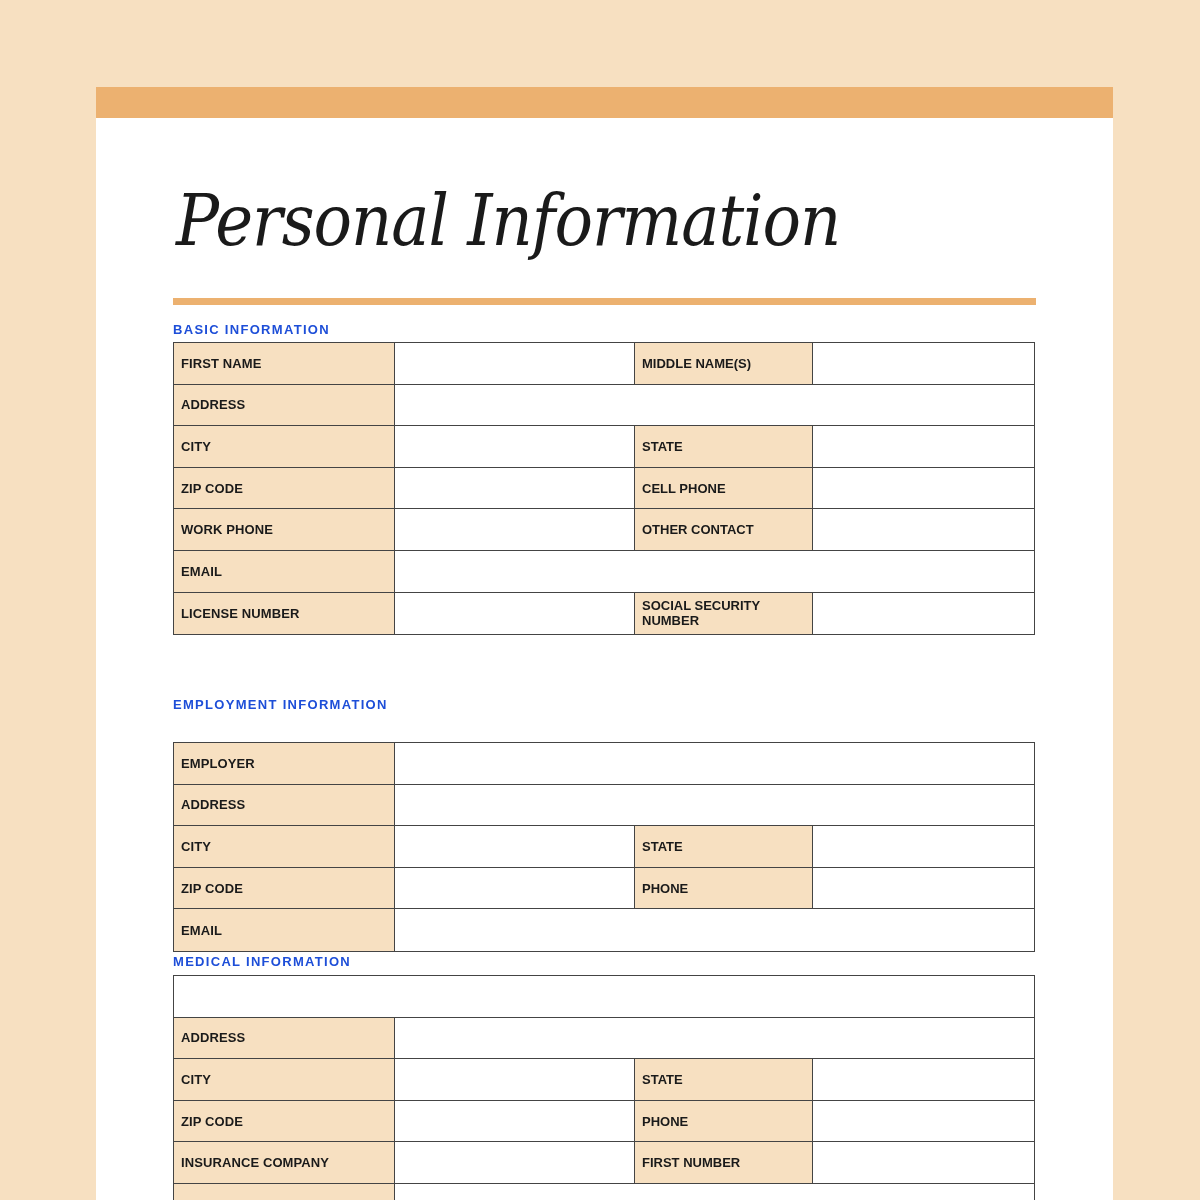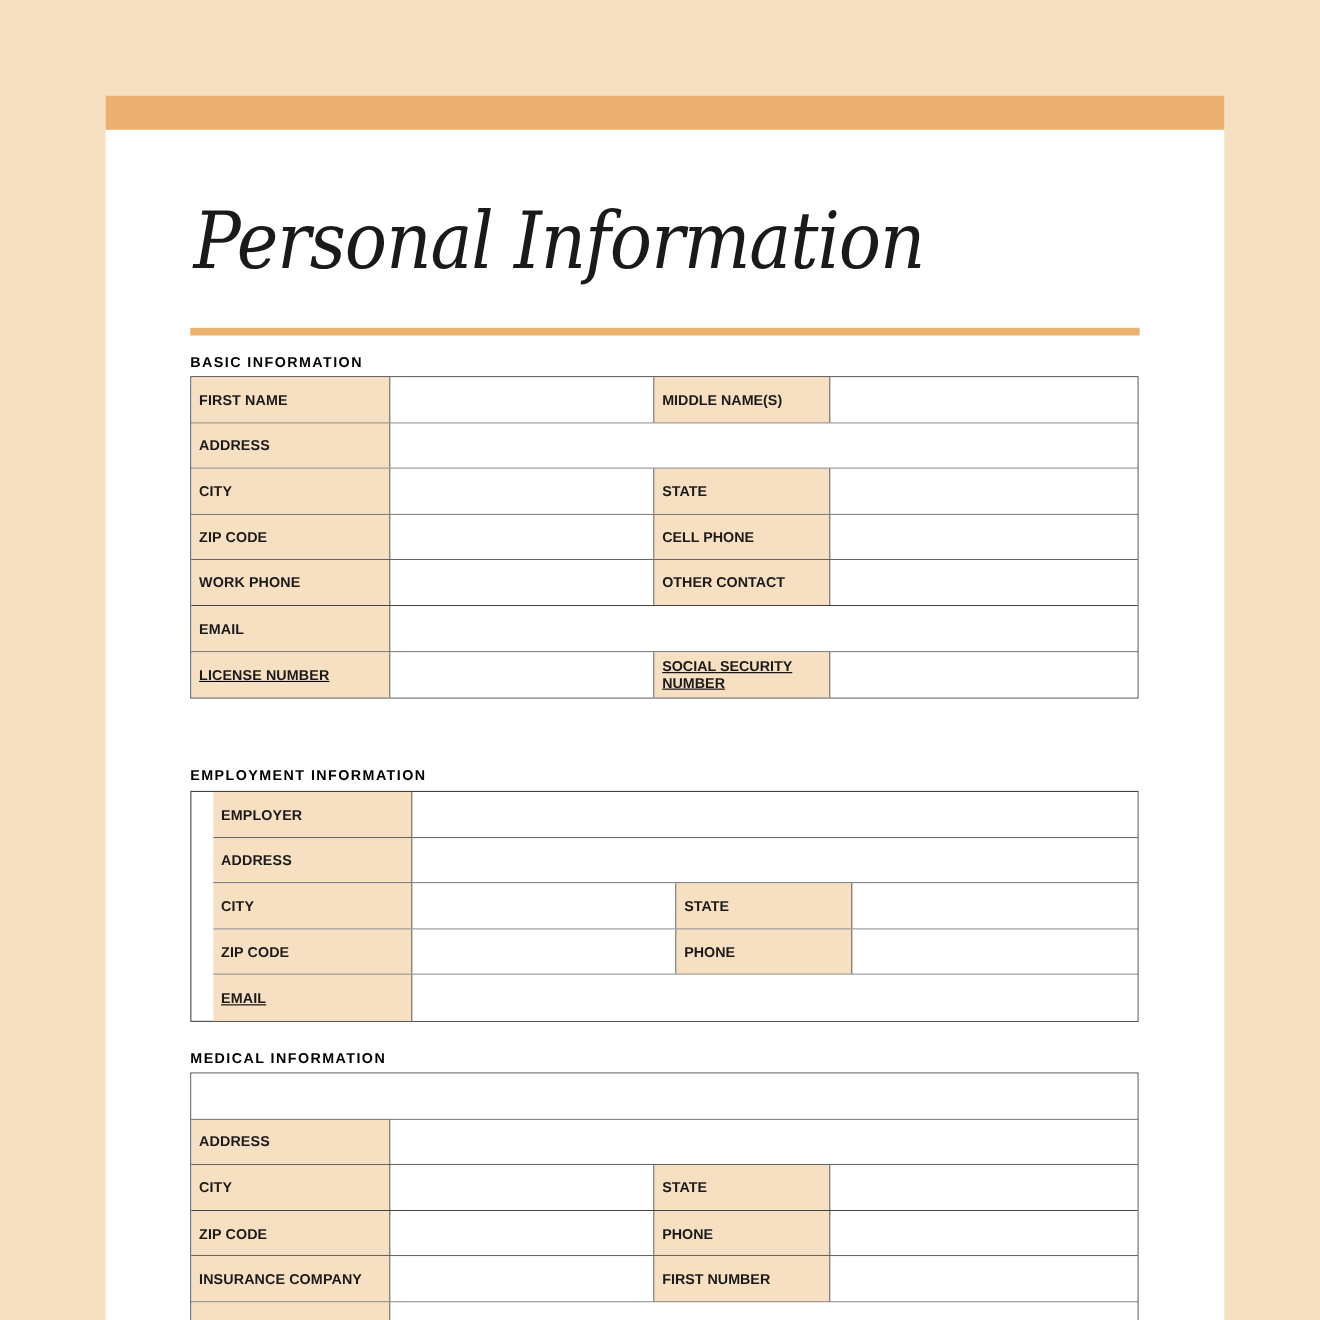--- a/index.html
+++ b/index.html
@@ -1,28 +1,28 @@
 <!DOCTYPE html>
 <html><head>
 <meta charset="utf-8">
 <style>
   html,body{margin:0;padding:0;}
   body{width:1200px;height:1200px;background:#f7e0c1;position:relative;overflow:hidden;font-family:"Liberation Sans",sans-serif;}
   .page{position:absolute;left:96px;top:87px;width:1017px;height:1200px;background:#ffffff;}
   .topbar{position:absolute;left:0;top:0;width:1017px;height:31px;background:#ecb170;}
   .title{position:absolute;left:80px;top:92px;font-family:"DejaVu Serif",serif;font-style:italic;font-size:64px;color:#1a1a1a;letter-spacing:-1px;transform:scaleY(1.12);transform-origin:left top;}
   .rule{position:absolute;left:77px;top:211px;width:863px;height:7px;background:#ecb170;}
-  .section-head{position:absolute;left:77px;font-size:13px;font-weight:bold;letter-spacing:1.3px;color:#000000;}
+  .section-head{position:absolute;left:77px;font-size:13px;font-weight:bold;letter-spacing:1.3px;color:#1d4ed8;}
   .tbl{position:absolute;left:77px;width:862px;border:1.5px solid #444;box-sizing:border-box;}
   .row{display:flex;height:41.6px;border-bottom:1.5px solid #444;box-sizing:border-box;}
-  .row:last-child{border-bottom:none;text-decoration:underline;}
-  .lbl{width:181px;background:#f7e0c1;border-right:1.5px solid #444;box-sizing:border-box;font-size:13px;font-weight:bold;color:#1a1a1a;display:flex;align-items:center;padding-left:7px;letter-spacing:0.1px;}
+  .row:last-child{border-bottom:none;}
+  .lbl{width:221px;background:#f7e0c1;border-right:1.5px solid #444;box-sizing:border-box;font-size:13px;font-weight:bold;color:#1a1a1a;display:flex;align-items:center;padding-left:7px;letter-spacing:0.1px;}
   .val{flex:1;background:#fff;box-sizing:border-box;}
   .val.half{flex:none;width:240px;border-right:1.5px solid #444;}
-  .lbl2{width:160px;background:#f7e0c1;border-right:1.5px solid #444;box-sizing:border-box;font-size:13px;font-weight:bold;color:#1a1a1a;display:flex;align-items:center;padding-left:7px;}
+  .lbl2{width:178px;background:#f7e0c1;border-right:1.5px solid #444;box-sizing:border-box;font-size:13px;font-weight:bold;color:#1a1a1a;display:flex;align-items:center;padding-left:7px;}
 </style>
 </head>
 <body>
 
 <div class="page">
   <div class="topbar"></div>
   <div class="title">Personal Information</div>
   <div class="rule"></div>
 
   <div class="section-head" style="top:235px;">BASIC INFORMATION</div>
@@ -61,21 +61,21 @@
       </div>
       <div class="row">
         <div class="lbl">LICENSE NUMBER</div>
         <div class="val half"></div>
         <div class="lbl2">SOCIAL SECURITY NUMBER</div>
         <div class="val"></div>
       </div>
     </div>
 
   <div class="section-head" style="top:610px;text-align:right;">EMPLOYMENT INFORMATION</div>
-  <div class="tbl" style="top:632px;padding-left:20px;">
+  <div class="tbl" style="top:655px;">
       <div class="row">
         <div class="lbl">EMPLOYER</div>
         <div class="val"></div>
       </div>
       <div class="row">
         <div class="lbl">ADDRESS</div>
         <div class="val"></div>
       </div>
       <div class="row">
         <div class="lbl">CITY</div>

